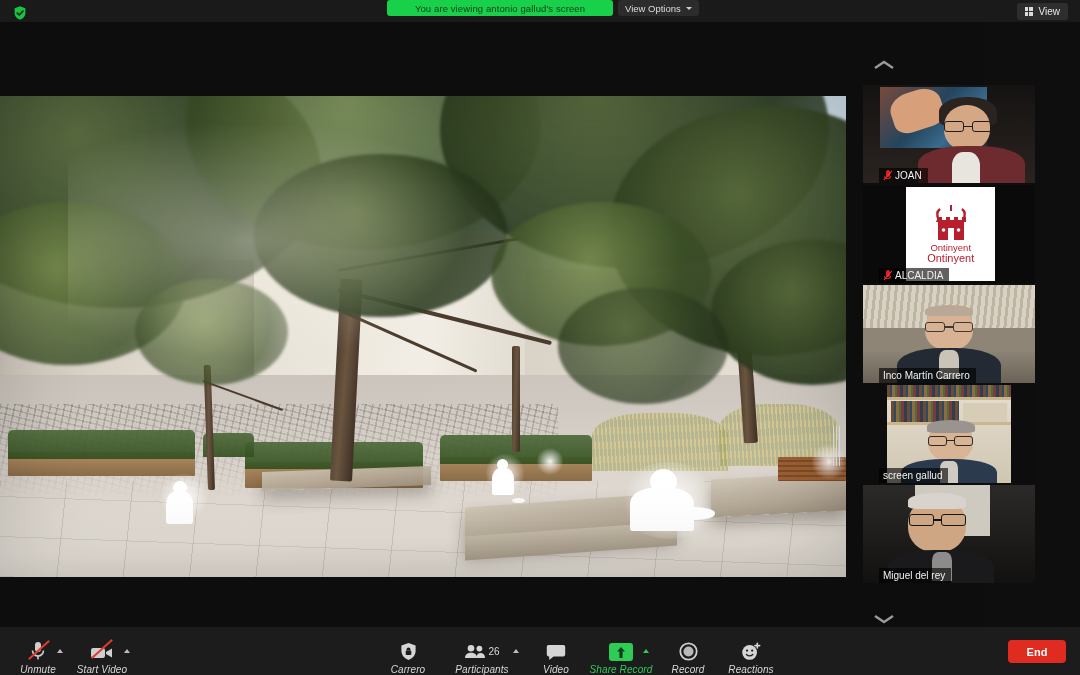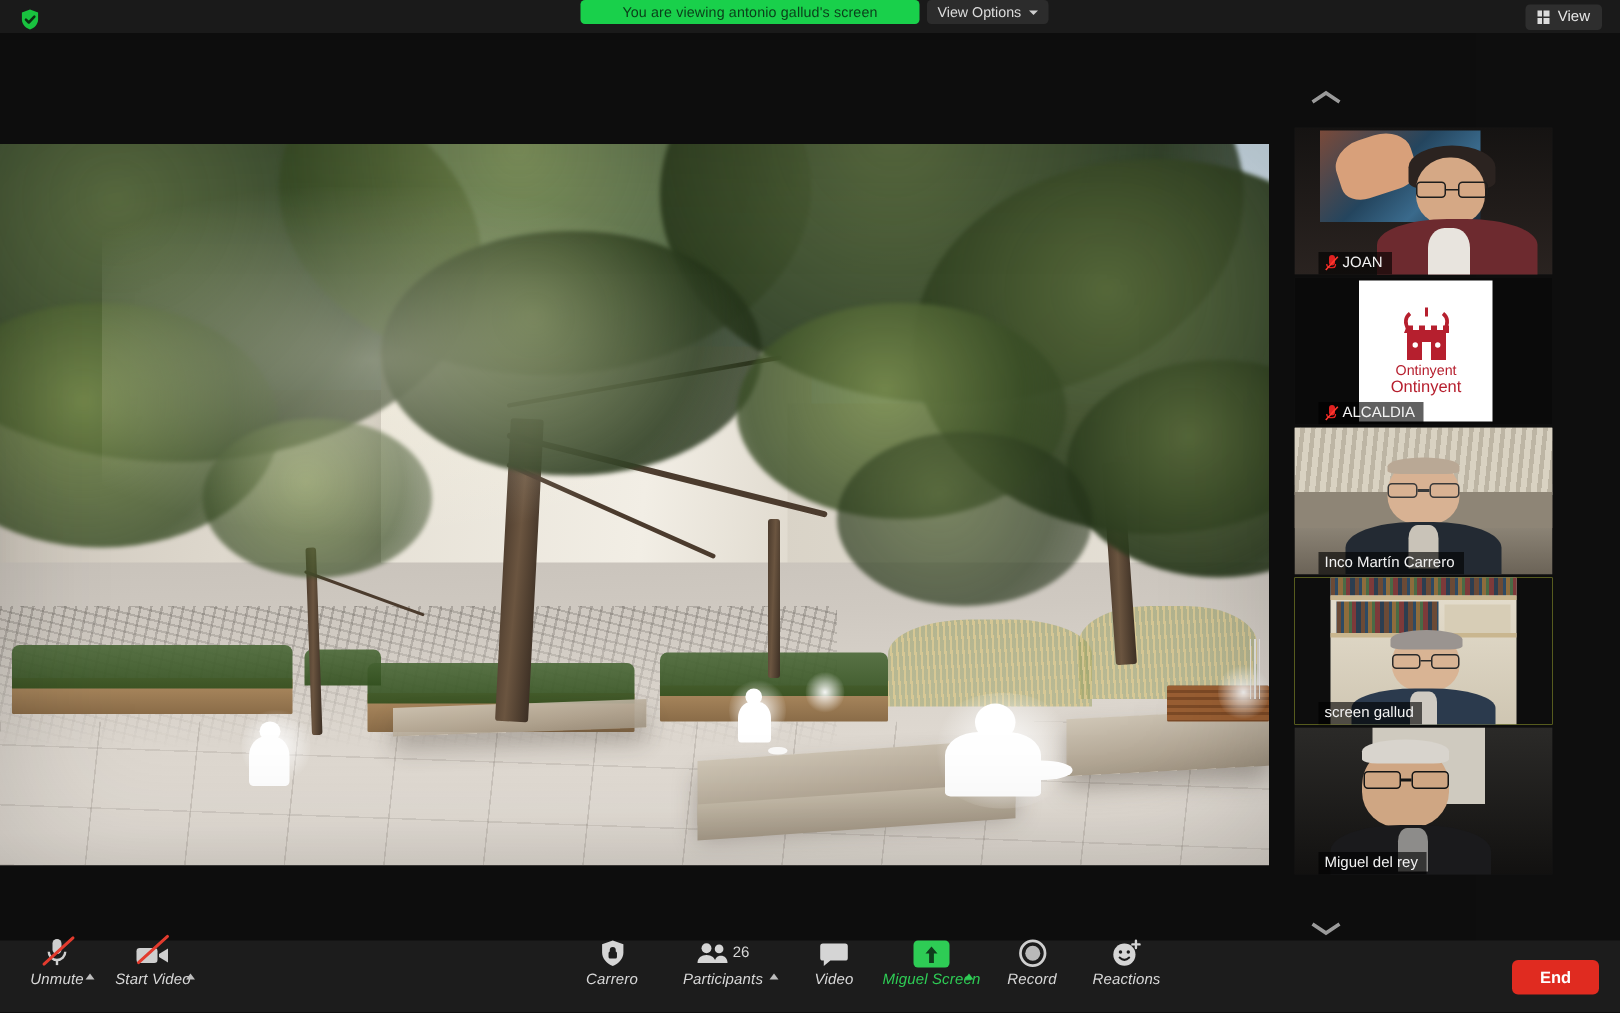--- a/index.html
+++ b/index.html
@@ -128,21 +128,21 @@
   .glasses i { position:absolute; border:1.3px solid #1d1d1d; border-radius:3px; }
   .glasses b { position:absolute; height:1.3px; background:#1d1d1d; }
 
   .shelf { position:absolute; background:#c9b68f; }
   .books { position:absolute; background:
      repeating-linear-gradient(90deg,#6b4a36 0 3px,#2e4a63 3px 5px,#8e6c3c 5px 8px,#4a6b46 8px 10px,#7d3a3a 10px 13px,#2c3e50 13px 16px); }
 
   
   .toolbar { position:absolute; left:0; bottom:0; width:1080px; height:48px;
       background:#1c1c1c; }
-  .tb-item { position:absolute; bottom:16px; display:flex; flex-direction:column;
+  .tb-item { position:absolute; bottom:0; display:flex; flex-direction:column;
       align-items:center; width:72px; }
   .tb-ico { height:20px; display:flex; align-items:flex-end; justify-content:center; }
   .tb-lbl { font-size:10px; color:#d8d8d8; margin-top:3px; letter-spacing:.1px;font-style:italic; }
   .tb-lbl.green { color:#2ecc55; }
   .tb-caret { position:absolute; bottom:22px; width:0;height:0;
       border-left:3.5px solid transparent;border-right:3.5px solid transparent;
       border-bottom:4px solid #bdbdbd; }
   .end-btn { position:absolute; right:14px; bottom:12px; width:58px; height:23px;
       background:#e02b20; border-radius:4px; display:flex; align-items:center;
       justify-content:center; }
@@ -454,21 +454,21 @@
     </div>
 
     <div class="tb-item" style="left:585px">
       <div class="tb-ico">
         <div style="width:24px;height:18px;background:#2ecc55;border-radius:3px;display:flex;align-items:center;justify-content:center;">
           <svg width="12" height="13" viewBox="0 0 12 13">
             <path d="M6 1 L10 5.6 H7.6 V12 H4.4 V5.6 H2 Z" fill="#0f3d1c"></path>
           </svg>
         </div>
       </div>
-      <div class="tb-lbl green">Miguel Screen</div>
+      <div class="tb-lbl green">Share Record</div>
     </div>
     <div class="tb-caret" style="left:643px;border-bottom-color:#2ecc55"></div>
 
     <div class="tb-item" style="left:652px">
       <div class="tb-ico">
         <svg width="19" height="19" viewBox="0 0 19 19">
           <circle cx="9.5" cy="9.5" r="8.2" fill="none" stroke="#cfcfcf" stroke-width="1.8"></circle>
           <circle cx="9.5" cy="9.5" r="5" fill="#b9b9b9"></circle>
         </svg>
       </div>

